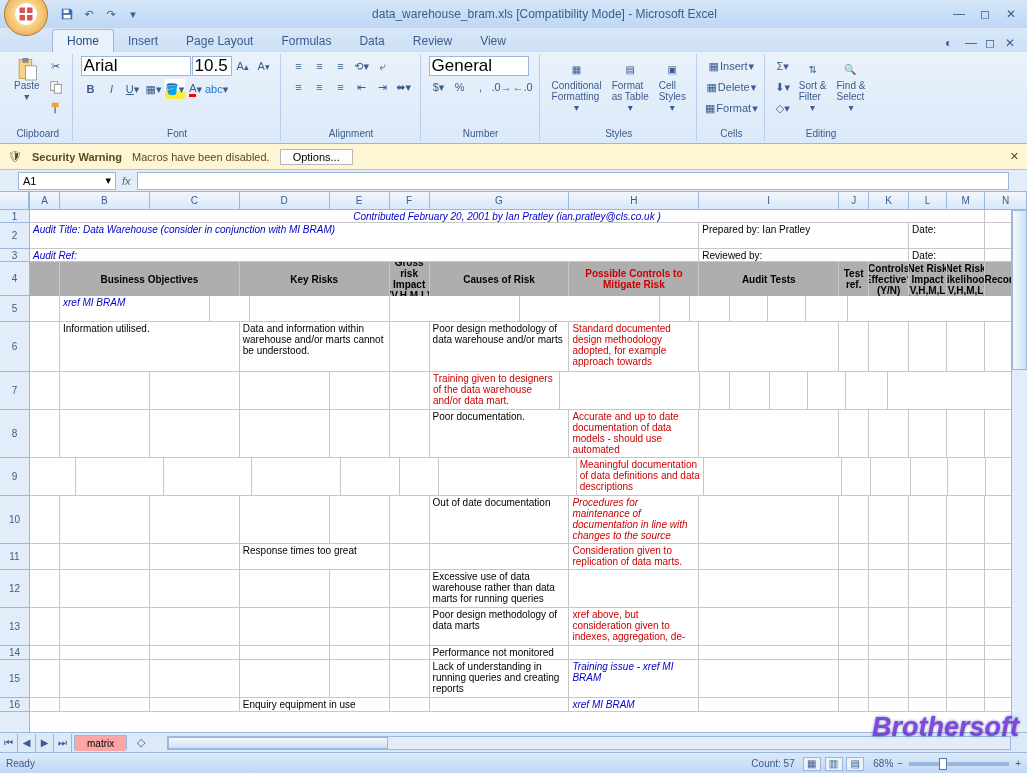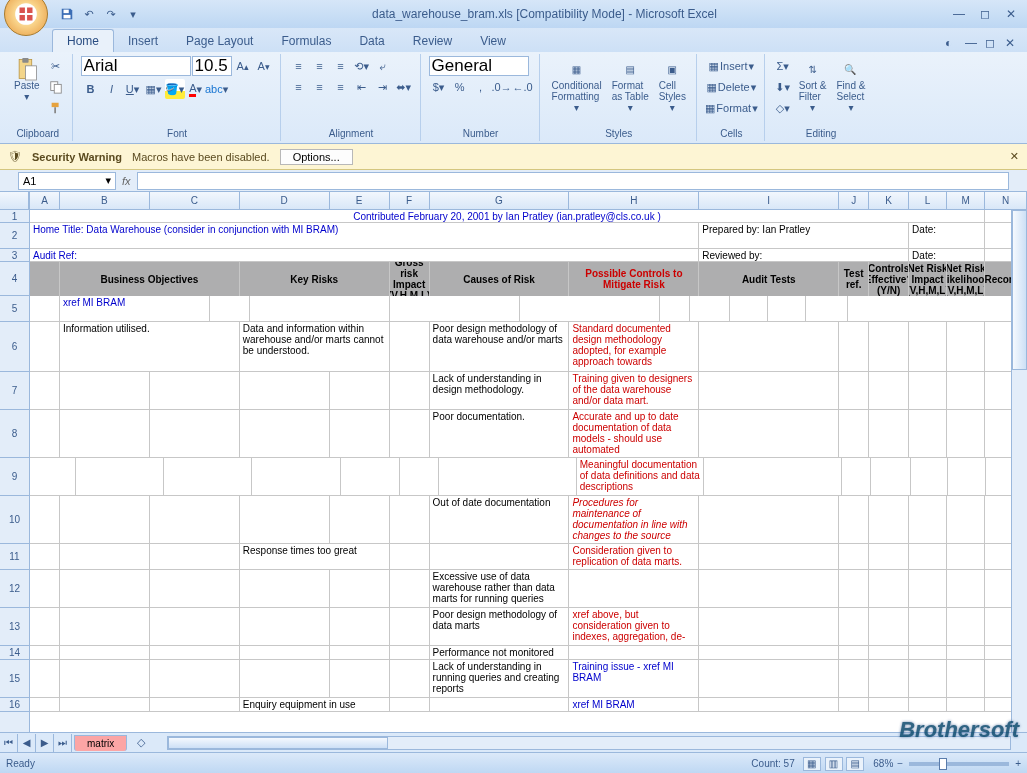--- a/index.html
+++ b/index.html
@@ -46,37 +46,37 @@
 .corner{height:18px;background:linear-gradient(#f2f7fd,#d9e7f8);border-bottom:1px solid #9bb8dc;border-right:1px solid #9bb8dc;}
 .col-headers{height:18px;display:flex;background:linear-gradient(#f2f7fd,#d9e7f8);border-bottom:1px solid #9bb8dc;}
 .col-hdr{border-right:1px solid #9bb8dc;display:flex;align-items:center;justify-content:center;font-size:10px;color:#3b5c8c;cursor:pointer;}
 .row-hdr{height:var(--h);border-bottom:1px solid #9bb8dc;display:flex;align-items:center;justify-content:center;font-size:10px;color:#3b5c8c;cursor:pointer;}
 .sheet{flex:1;overflow:hidden;position:relative;}
 .sheet-body{position:relative;}
 .srow{display:flex;border-bottom:1px solid #c7c7c7;}
 .cell{border-right:1px solid #c7c7c7;font-size:10px;padding:1px 3px;overflow:hidden;display:flex;align-items:flex-start;}
 .cell.dark{background:#aeaeaf;font-weight:bold;justify-content:center;text-align:center;align-items:center;}
 .cell.red{color:#cc0000;}
-.cell.blue{color:#0000cc;}
+.cell.blue{color:#0000cc;font-style:italic;}
 .row-hdrs{display:flex;flex-direction:column;}
 
 .sheet-tabs{height:20px;background:#dbe9f9;display:flex;align-items:center;font-size:10px;border-top:1px solid #9bb8dc;}
 .nav-arrows{display:flex;}
 .nav-arrows span{width:18px;height:18px;border-right:1px solid #9bb8dc;display:flex;align-items:center;justify-content:center;cursor:pointer;color:#3b5c8c;}
 .sheet-tab{padding:2px 12px;background:#fca5a5;border:1px solid #9bb8dc;border-bottom:none;margin-left:2px;cursor:pointer;border-radius:0 0 3px 3px;}
 .hscroll{flex:1;margin:0 16px;height:14px;background:#e3edf9;border:1px solid #9bb8dc;position:relative;}
 .hscroll-thumb{position:absolute;left:0;width:220px;height:100%;background:linear-gradient(#f5f9fe,#cde0f6);border:1px solid #9bb8dc;}
 
 .statusbar{height:22px;background:linear-gradient(#dce9f9,#bdd7f3);display:flex;align-items:center;font-size:10px;color:#3b5c8c;padding:0 6px;border-top:1px solid #9bb8dc;}
 .statusbar .spacer{flex:1;}
 .zoom-slider{width:100px;height:4px;background:#9bb8dc;margin:0 6px;position:relative;}
 .zoom-thumb{width:8px;height:12px;background:#fff;border:1px solid #5a7cab;position:absolute;left:30px;top:-4px;}
 .view-btns span{width:18px;height:14px;border:1px solid #9bb8dc;margin-right:1px;display:inline-flex;align-items:center;justify-content:center;background:#eaf2fb;cursor:pointer;}
 
-.watermark{position:absolute;right:8px;bottom:30px;font-size:22px;font-style:italic;color:#0c4a6e;text-shadow:0 0 3px #4a6a9a;font-weight:bold;opacity:0.85;}
+.watermark{position:absolute;right:8px;bottom:30px;font-size:27px;font-style:italic;color:#6d28d9;text-shadow:0 0 3px #4a6a9a;font-weight:bold;opacity:0.85;}
 .vscroll{position:absolute;right:0;top:18px;bottom:0;width:16px;background:#e3edf9;border-left:1px solid #9bb8dc;}
 .vscroll-thumb{position:absolute;top:0;height:160px;width:100%;background:linear-gradient(90deg,#f5f9fe,#cde0f6);border:1px solid #9bb8dc;}
 </style>
 </head>
 <body>
 
 <div class="titlebar">
   <div class="office-btn">
     <svg viewBox="0 0 24 24">
         <circle cx="12" cy="12" r="10" fill="#fff"></circle>
@@ -304,21 +304,21 @@
         <div class="col-hdr" style="width: 38px;">L</div>
         <div class="col-hdr" style="width: 38px;">M</div>
         <div class="col-hdr" style="width: 42px;">N</div>
       </div>
     <div class="sheet-body" id="sheet-body">
         <div class="srow" style="height: 13px;">
           <div class="cell blue" style="width: 956px; height: 13px; justify-content: center;">Contributed February 20, 2001 by Ian Pratley (ian.pratley@cls.co.uk )</div>
           <div class="cell" style="width: 42px; height: 13px;"></div>
         </div>
         <div class="srow" style="height: 26px;">
-          <div class="cell blue" style="width: 670px; height: 26px;">Home Title:  Data Warehouse (consider in conjunction with MI BRAM)</div>
+          <div class="cell blue" style="width: 670px; height: 26px;">Audit Title:  Data Warehouse (consider in conjunction with MI BRAM)</div>
           <div class="cell" style="width: 210px; height: 26px;">Prepared by: Ian Pratley</div>
           <div class="cell" style="width: 76px; height: 26px;">Date:</div>
           <div class="cell" style="width: 42px; height: 26px;"></div>
         </div>
         <div class="srow" style="height: 13px;">
           <div class="cell blue" style="width: 670px; height: 13px;">Audit Ref:</div>
           <div class="cell" style="width: 210px; height: 13px;">Reviewed by:</div>
           <div class="cell" style="width: 76px; height: 13px;">Date:</div>
           <div class="cell" style="width: 42px; height: 13px;"></div>
         </div>
@@ -363,21 +363,20 @@
           <div class="cell" style="width: 38px; height: 50px;"></div>
           <div class="cell" style="width: 42px; height: 50px;"></div>
         </div>
         <div class="srow" style="height: 38px;">
           <div class="cell" style="width: 30px; height: 38px;"></div>
           <div class="cell" style="width: 90px; height: 38px;"></div>
           <div class="cell" style="width: 90px; height: 38px;"></div>
           <div class="cell" style="width: 90px; height: 38px;"></div>
           <div class="cell" style="width: 60px; height: 38px;"></div>
           <div class="cell" style="width: 40px; height: 38px;"></div>
-          <div class="cell" style="width: 140px; height: 38px;">Lack of understanding in design methodology.</div>
           <div class="cell red" style="width: 130px; height: 38px;">Training given to designers of the data warehouse and/or data mart.</div>
           <div class="cell" style="width: 140px; height: 38px;"></div>
           <div class="cell" style="width: 30px; height: 38px;"></div>
           <div class="cell" style="width: 40px; height: 38px;"></div>
           <div class="cell" style="width: 38px; height: 38px;"></div>
           <div class="cell" style="width: 38px; height: 38px;"></div>
           <div class="cell" style="width: 42px; height: 38px;"></div>
         </div>
         <div class="srow" style="height: 48px;">
           <div class="cell" style="width: 30px; height: 48px;"></div>

